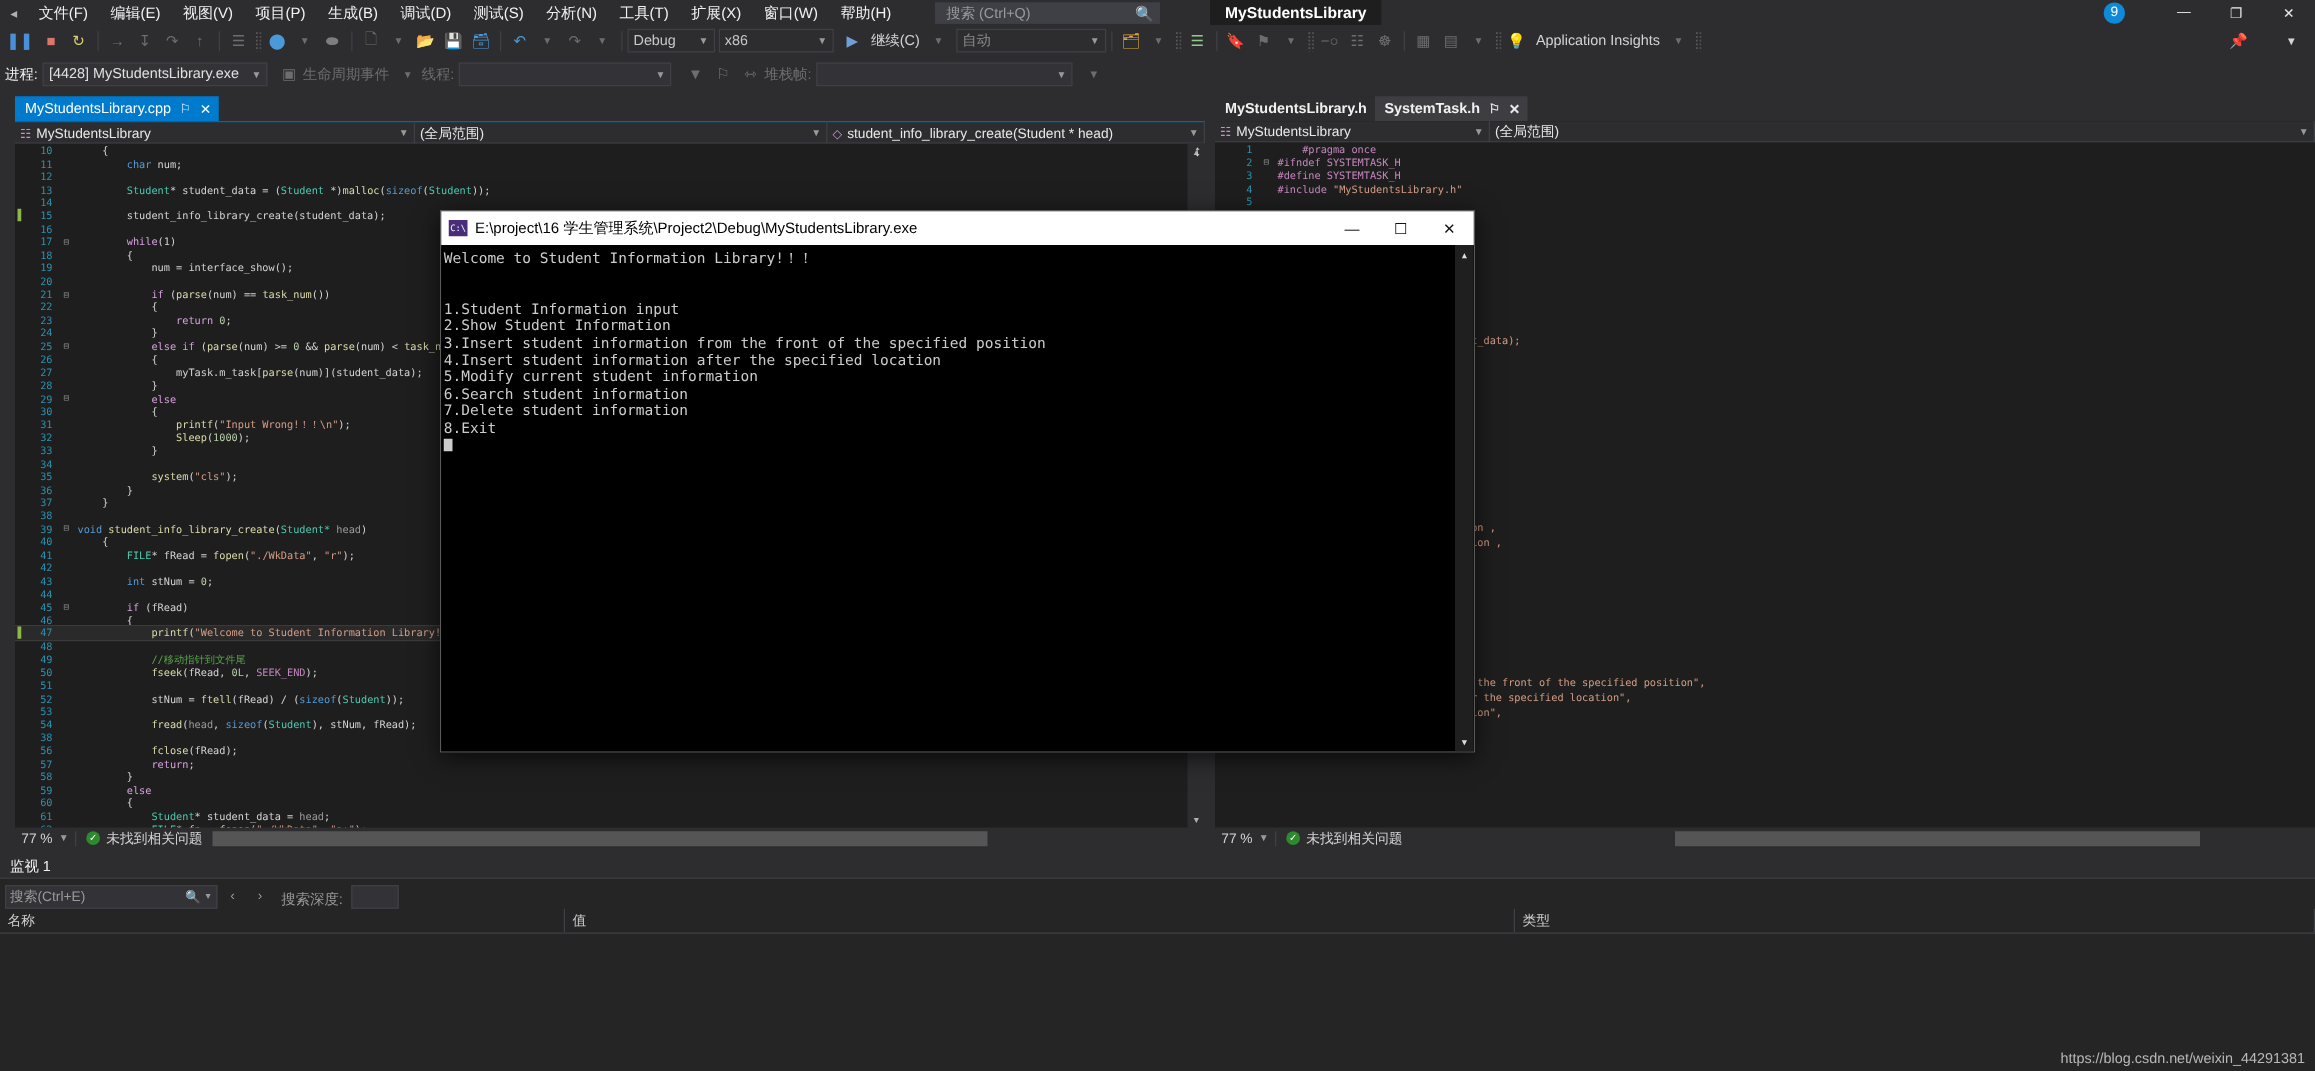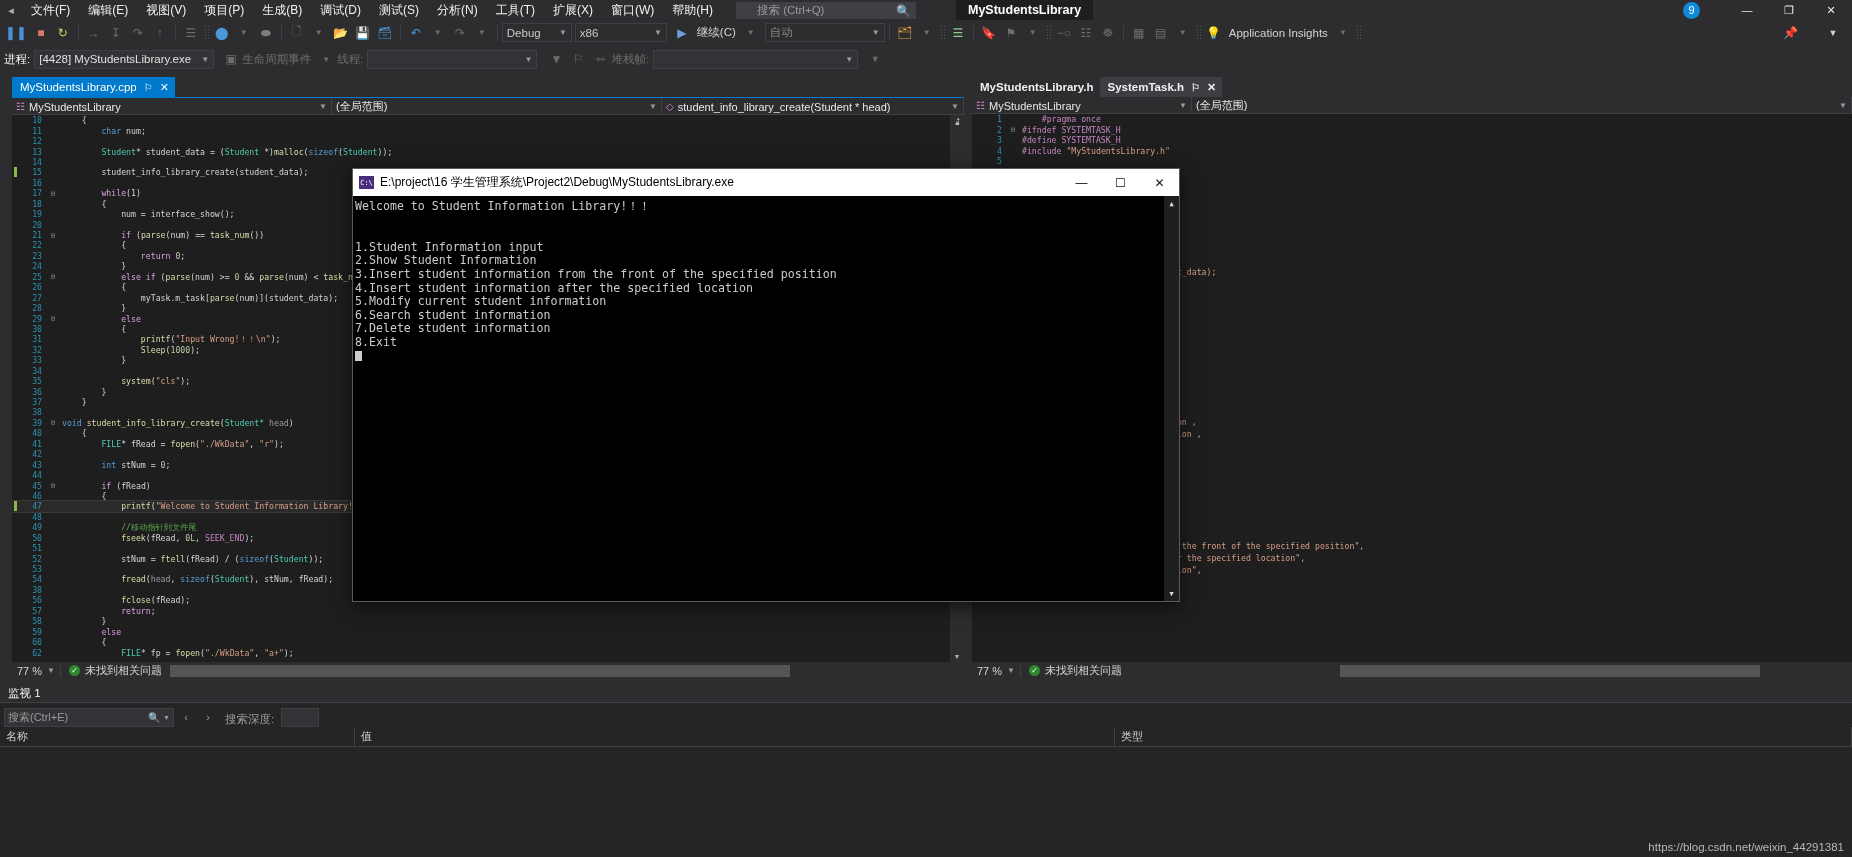--- a/index.html
+++ b/index.html
@@ -16,23 +16,23 @@
   .menubar {
     position: absolute; left: 0; top: 0; width: 1852px; height: 20px;
     background: #2d2d30; display: flex; align-items: center;
   }
   .vs-logo { width: 22px; height: 20px; display:flex; align-items:center; justify-content:center; color:#b0b0b0; font-size:11px; }
   .menu-item {
     font-size: 12px; color: #f1f1f1; padding: 0 9px; height: 20px;
     line-height: 20px; white-space: nowrap; cursor: default;
   }
   .menu-search {
-    margin-left: 14px; width: 180px; height: 17px; background: #3f3f46;
+    margin-left: 26px; width: 180px; height: 17px; background: #3f3f46;
     border: 1px solid #3f3f46; display: flex; align-items: center;
-    padding: 0 20px; position: relative;
+    padding: 0 8px; position: relative;
   }
   .menu-search .ph { font-size: 11.5px; color: #9a9a9a; }
   .menu-search .mag { position: absolute; right: 4px; top: 1px; color: #d0d0d0; font-size: 12px; }
   .proj-title {
     margin-left: 40px; font-size: 12.5px; font-weight: bold; color: #ffffff;
     background: #1e1e1e; padding: 3px 12px;
   }
   .win-ctrl { position: absolute; right: 0; top: 0; display: flex; height: 20px; align-items: center; }
   .win-ctrl .wbtn { width: 42px; height: 20px; display: flex; align-items: center; justify-content: center; color: #e8e8e8; font-size: 11px; }
   .acct-badge { width: 17px; height:17px; border-radius: 50%; background:#0e8ad8; color:#fff;
@@ -404,20 +404,21 @@
         <div class="code-line"><div class="gutter-indic"></div><div class="lineno">51</div><div class="foldcol"></div><div class="codetext"><span class="p"></span></div></div>
         <div class="code-line"><div class="gutter-indic"></div><div class="lineno">52</div><div class="foldcol"></div><div class="codetext"><span class="p">            stNum = </span><span class="f">ftell</span><span class="p">(fRead) / (</span><span class="k">sizeof</span><span class="p">(</span><span class="t">Student</span><span class="p">));</span></div></div>
         <div class="code-line"><div class="gutter-indic"></div><div class="lineno">53</div><div class="foldcol"></div><div class="codetext"><span class="p"></span></div></div>
         <div class="code-line"><div class="gutter-indic"></div><div class="lineno">54</div><div class="foldcol"></div><div class="codetext"><span class="f">            fread</span><span class="p">(</span><span class="g">head</span><span class="p">, </span><span class="k">sizeof</span><span class="p">(</span><span class="t">Student</span><span class="p">), stNum, fRead);</span></div></div>
         <div class="code-line"><div class="gutter-indic"></div><div class="lineno">38</div><div class="foldcol"></div><div class="codetext"><span class="p"></span></div></div>
         <div class="code-line"><div class="gutter-indic"></div><div class="lineno">56</div><div class="foldcol"></div><div class="codetext"><span class="f">            fclose</span><span class="p">(fRead);</span></div></div>
         <div class="code-line"><div class="gutter-indic"></div><div class="lineno">57</div><div class="foldcol"></div><div class="codetext"><span class="kp">            return</span><span class="p">;</span></div></div>
         <div class="code-line"><div class="gutter-indic"></div><div class="lineno">58</div><div class="foldcol"></div><div class="codetext"><span class="p">        }</span></div></div>
         <div class="code-line"><div class="gutter-indic"></div><div class="lineno">59</div><div class="foldcol"></div><div class="codetext"><span class="kp">        else</span></div></div>
         <div class="code-line"><div class="gutter-indic"></div><div class="lineno">60</div><div class="foldcol"></div><div class="codetext"><span class="p">        {</span></div></div>
+        <div class="code-line"><div class="gutter-indic"></div><div class="lineno">61</div><div class="foldcol"></div><div class="codetext"><span class="t">            Student</span><span class="p">* student_data = </span><span class="g">head</span><span class="p">;</span></div></div>
         <div class="code-line"><div class="gutter-indic"></div><div class="lineno">62</div><div class="foldcol"></div><div class="codetext"><span class="t">            FILE</span><span class="p">* fp = </span><span class="f">fopen</span><span class="p">(</span><span class="s">"./WkData"</span><span class="p">, </span><span class="s">"a+"</span><span class="p">);</span></div></div>
       </div>
     <div class="scrollbar-v">
       <div class="sb-arrow" style="position:absolute;top:0;">▲</div>
       <div class="sb-thumb" style="top:300px;height:100px;"></div>
       <div class="sb-arrow" style="position:absolute;bottom:0;">▼</div>
     </div>
   </div>
 
   <div class="splitter-h">↕</div>
@@ -539,20 +540,20 @@
         </span>
       </div>
       <div class="wt-btn">‹</div>
       <div class="wt-btn">›</div>
       <span class="wt-label">搜索深度:</span>
       <div class="wt-depth">
         <span style="font-size:11px;color:#d0d0d0;"></span>
       </div>
     </div>
     <div class="watch-cols">
-      <div class="wcol" style="width:355px;">名称</div>
+      <div class="wcol" style="width:452px;">名称</div>
       <div class="wcol" style="width:760px;">值</div>
       <div class="wcol" style="flex:1;">类型</div>
     </div>
     <div class="blog-url">https://blog.csdn.net/weixin_44291381</div>
   </div>
 
 </div>
 
 </body></html>

